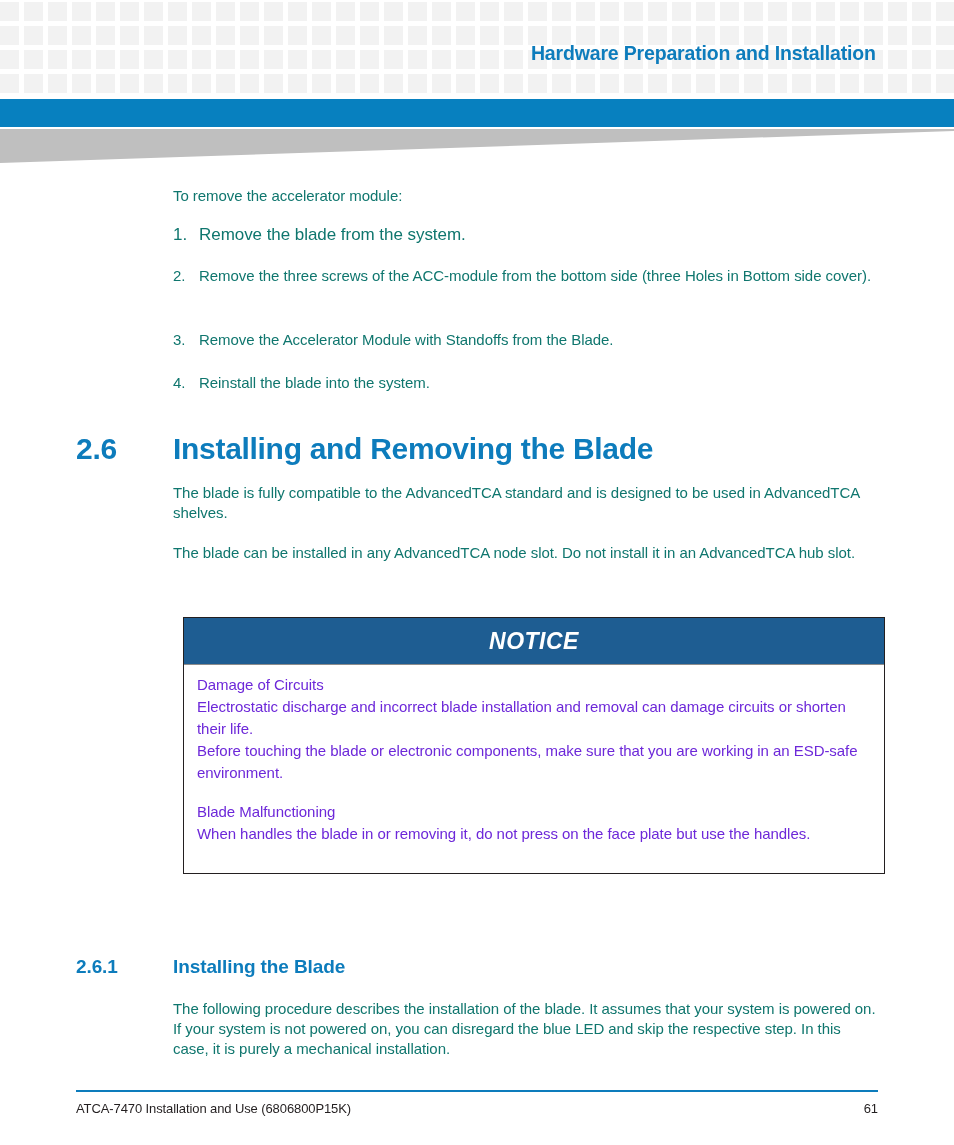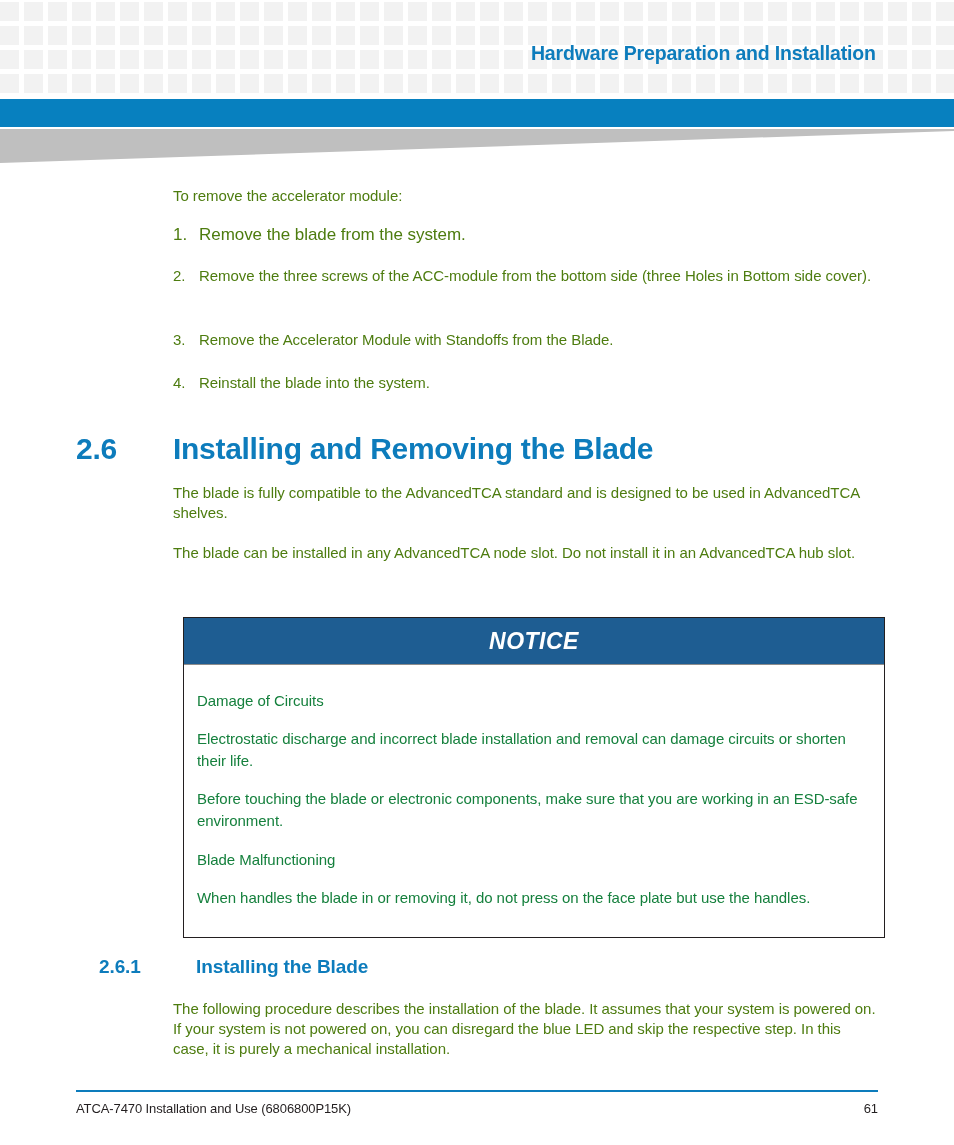--- a/index.html
+++ b/index.html
@@ -70,21 +70,21 @@
     top: 129px;
     width: 954px;
     height: 34px;
     overflow: hidden;
   }
   .header-wedge svg { display: block; }
 
   .body-text {
     font-size: 15px;
     line-height: 20px;
-    color: #4d7c0f;
+    color: #0f766e;
     letter-spacing: -0.05px;
   }
 
   .para {
     position: absolute;
     left: 173px;
     width: 706px;
   }
 
   
@@ -127,21 +127,20 @@
   }
   .h3 {
     position: absolute;
     left: 76px;
     width: 806px;
     color: #0d7cbc;
     font-weight: bold;
     font-size: 19px;
     line-height: 24px;
     letter-spacing: -0.1px;
-    margin-left: 23px;
   }
   .h3 .h-num {
     display: inline-block;
     width: 97px;
   }
 
   
   .notice-box {
     position: absolute;
     left: 183px;
@@ -168,23 +167,22 @@
   .notice-body {
     padding: 9px 13px 28px 13px;
   }
   .notice-group {
     margin: 0 0 17px 0;
   }
   .notice-group:last-child { margin-bottom: 0; }
   .notice-line {
     font-size: 15px;
     line-height: 22px;
-    color: #15803d;
+    color: #6d28d9;
     letter-spacing: -0.05px;
-    margin-top: 16px;
   }
 
   
   .page-footer {
     position: absolute;
     left: 76px;
     top: 1090px;
     width: 802px;
   }
   .footer-rule {

